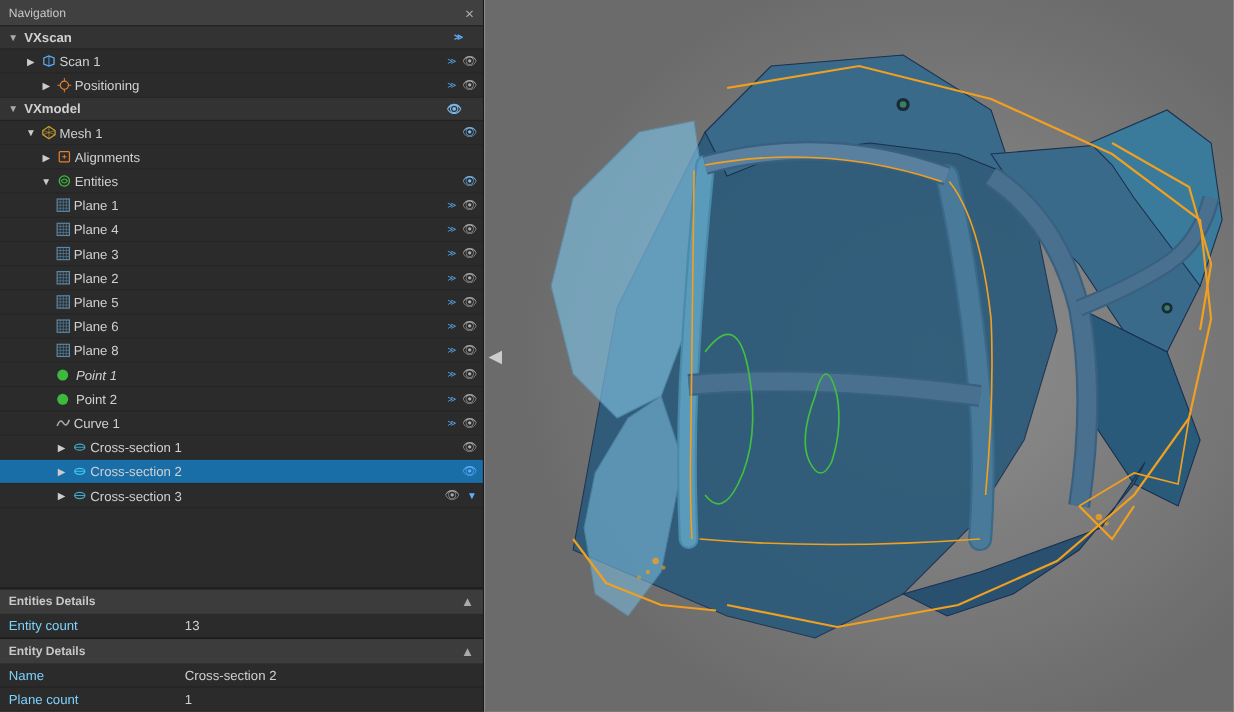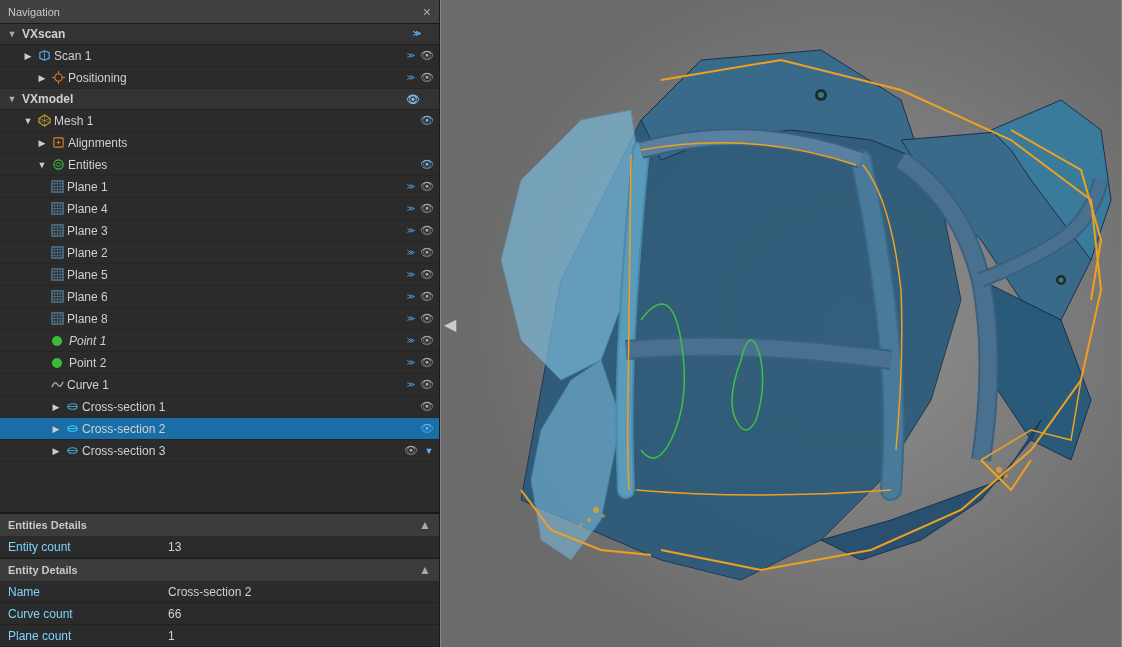--- a/index.html
+++ b/index.html
@@ -647,24 +647,20 @@
     </div>
 
     <div class="detail-section">
       <div class="detail-header">
         <span>Entity Details</span>
         <span style="color:#aaa;font-size:12px;cursor:pointer;">▲</span>
       </div>
       <div class="detail-row">
         <span class="label">Name</span>
         <span class="value">Cross-section 2</span>
-      </div>
-      <div class="detail-row">
-        <span class="label">Curve count</span>
-        <span class="value">66</span>
       </div>
       <div class="detail-row">
         <span class="label">Plane count</span>
         <span class="value">1</span>
       </div>
     </div>
 
   </div>
 
 </div>

